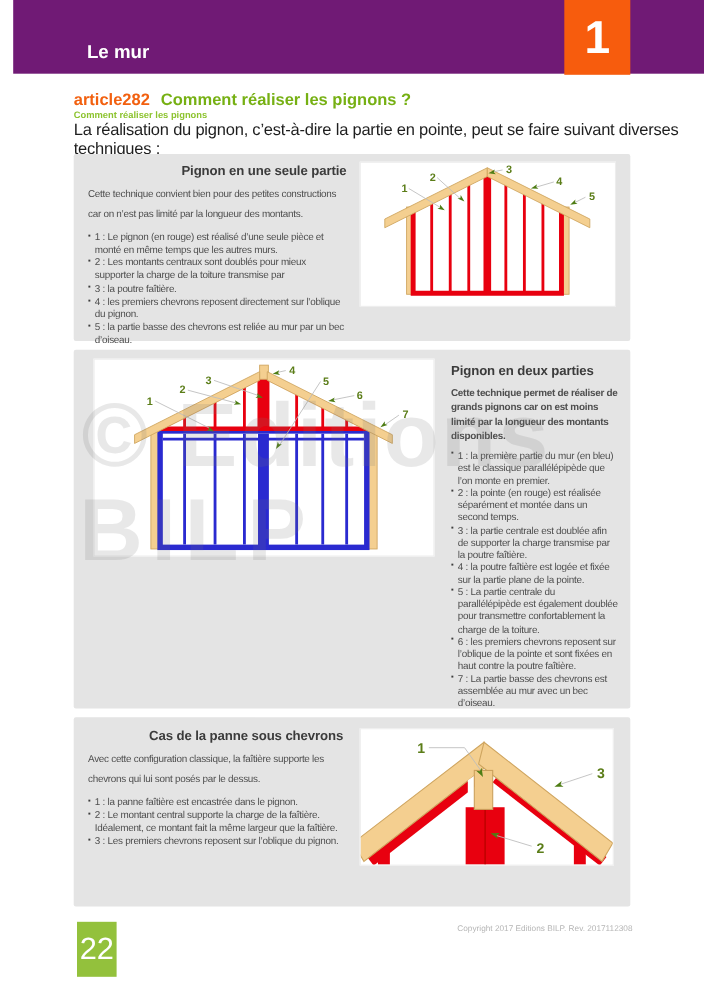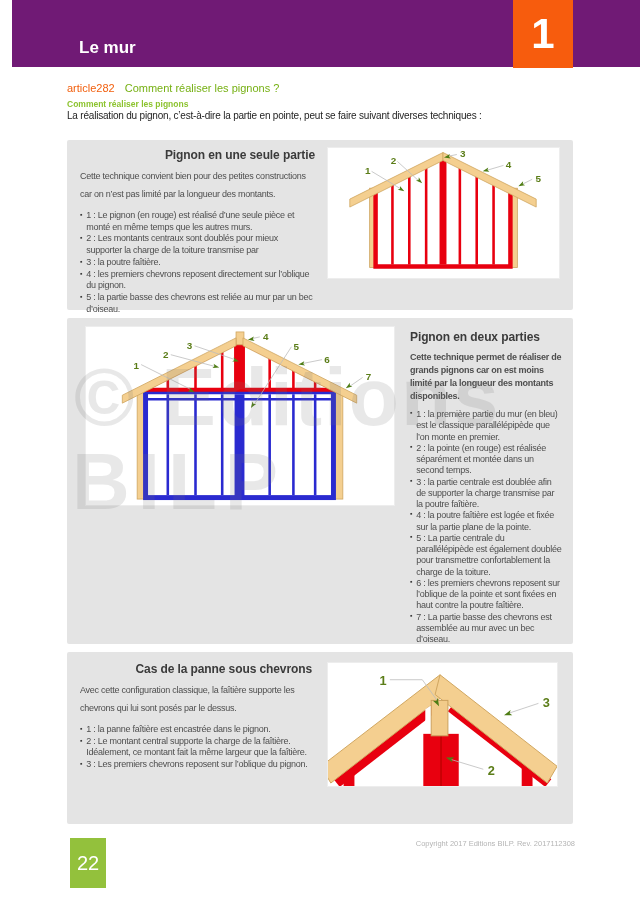--- a/index.html
+++ b/index.html
@@ -6,25 +6,25 @@
   body{width:640px;height:898px;position:relative;background:#ffffff;
        font-family:"Liberation Sans",sans-serif;overflow:hidden;}
 
   
   .header{position:absolute;left:12px;top:0;width:640px;height:67px;background:#701a75;}
   .header-title{position:absolute;left:67px;top:38px;color:#ffffff;font-size:17px;font-weight:bold;}
   .chapter-num{position:absolute;left:513px;top:0;width:60px;height:68px;background:#f75c0d;
                color:#fff;font-size:42px;font-weight:bold;display:flex;align-items:center;justify-content:center;}
 
   
-  .article-row{position:absolute;left:67px;top:82px;font-size:11px;font-weight:normal;white-space:nowrap;}
+  .article-row{position:absolute;left:67px;top:82px;font-size:15px;font-weight:bold;white-space:nowrap;}
   .article-id{color:#f2600f;margin-right:10px;}
   .article-title{color:#76b013;}
   .article-sub{position:absolute;left:67px;top:99px;font-size:8.5px;font-weight:bold;color:#8cc32e;}
-  .intro{position:absolute;left:67px;top:110px;font-size:10px;color:#1e1e1e;letter-spacing:-0.2px;}
+  .intro{position:absolute;left:67px;top:110px;font-size:15px;color:#1e1e1e;letter-spacing:-0.2px;}
 
   
   .sec{position:absolute;left:67px;width:506px;background:#e4e4e4;border-radius:2px;}
   #sec1{top:140px;height:170px;}
   #sec2{top:318px;height:326px;}
   #sec3{top:652px;height:172px;}
   .col{position:absolute;}
   #sec1 .col{left:13px;top:8px;width:235px;}
   #sec2 .col{left:343px;top:12px;width:152px;}
   #sec3 .col{left:13px;top:10px;width:232px;}
@@ -47,21 +47,21 @@
 
   
   .wm{position:absolute;left:0;top:0;width:524px;height:898px;pointer-events:none;z-index:60;}
   .wm-l1{position:absolute;left:74px;top:350px;font-size:82px;font-weight:bold;letter-spacing:2px;
          color:rgba(118,118,118,0.17);white-space:nowrap;}
   .wm-l2{position:absolute;left:72px;top:436px;font-size:80px;font-weight:bold;letter-spacing:8px;
          color:rgba(118,118,118,0.17);white-space:nowrap;}
 
   
   .page-badge{position:absolute;left:70px;top:838px;width:36px;height:50px;background:#93c13c;
-              color:#fff;font-size:20px;display:flex;align-items:center;justify-content:center;}
+              color:#fff;font-size:28px;display:flex;align-items:center;justify-content:center;}
   .copyright{position:absolute;right:65px;top:839px;font-size:7.5px;color:#b5b5b5;}
 
   .lbl{font-size:10px;font-weight:bold;fill:#5b7d18;}
   .lbl3{font-size:13px;font-weight:bold;fill:#5b7d18;}
   .leader{stroke:#bcbcbc;stroke-width:0.8;fill:none;}
   .arr{fill:#4e7d14;}
 </style>
 </head>
 <body>
 

